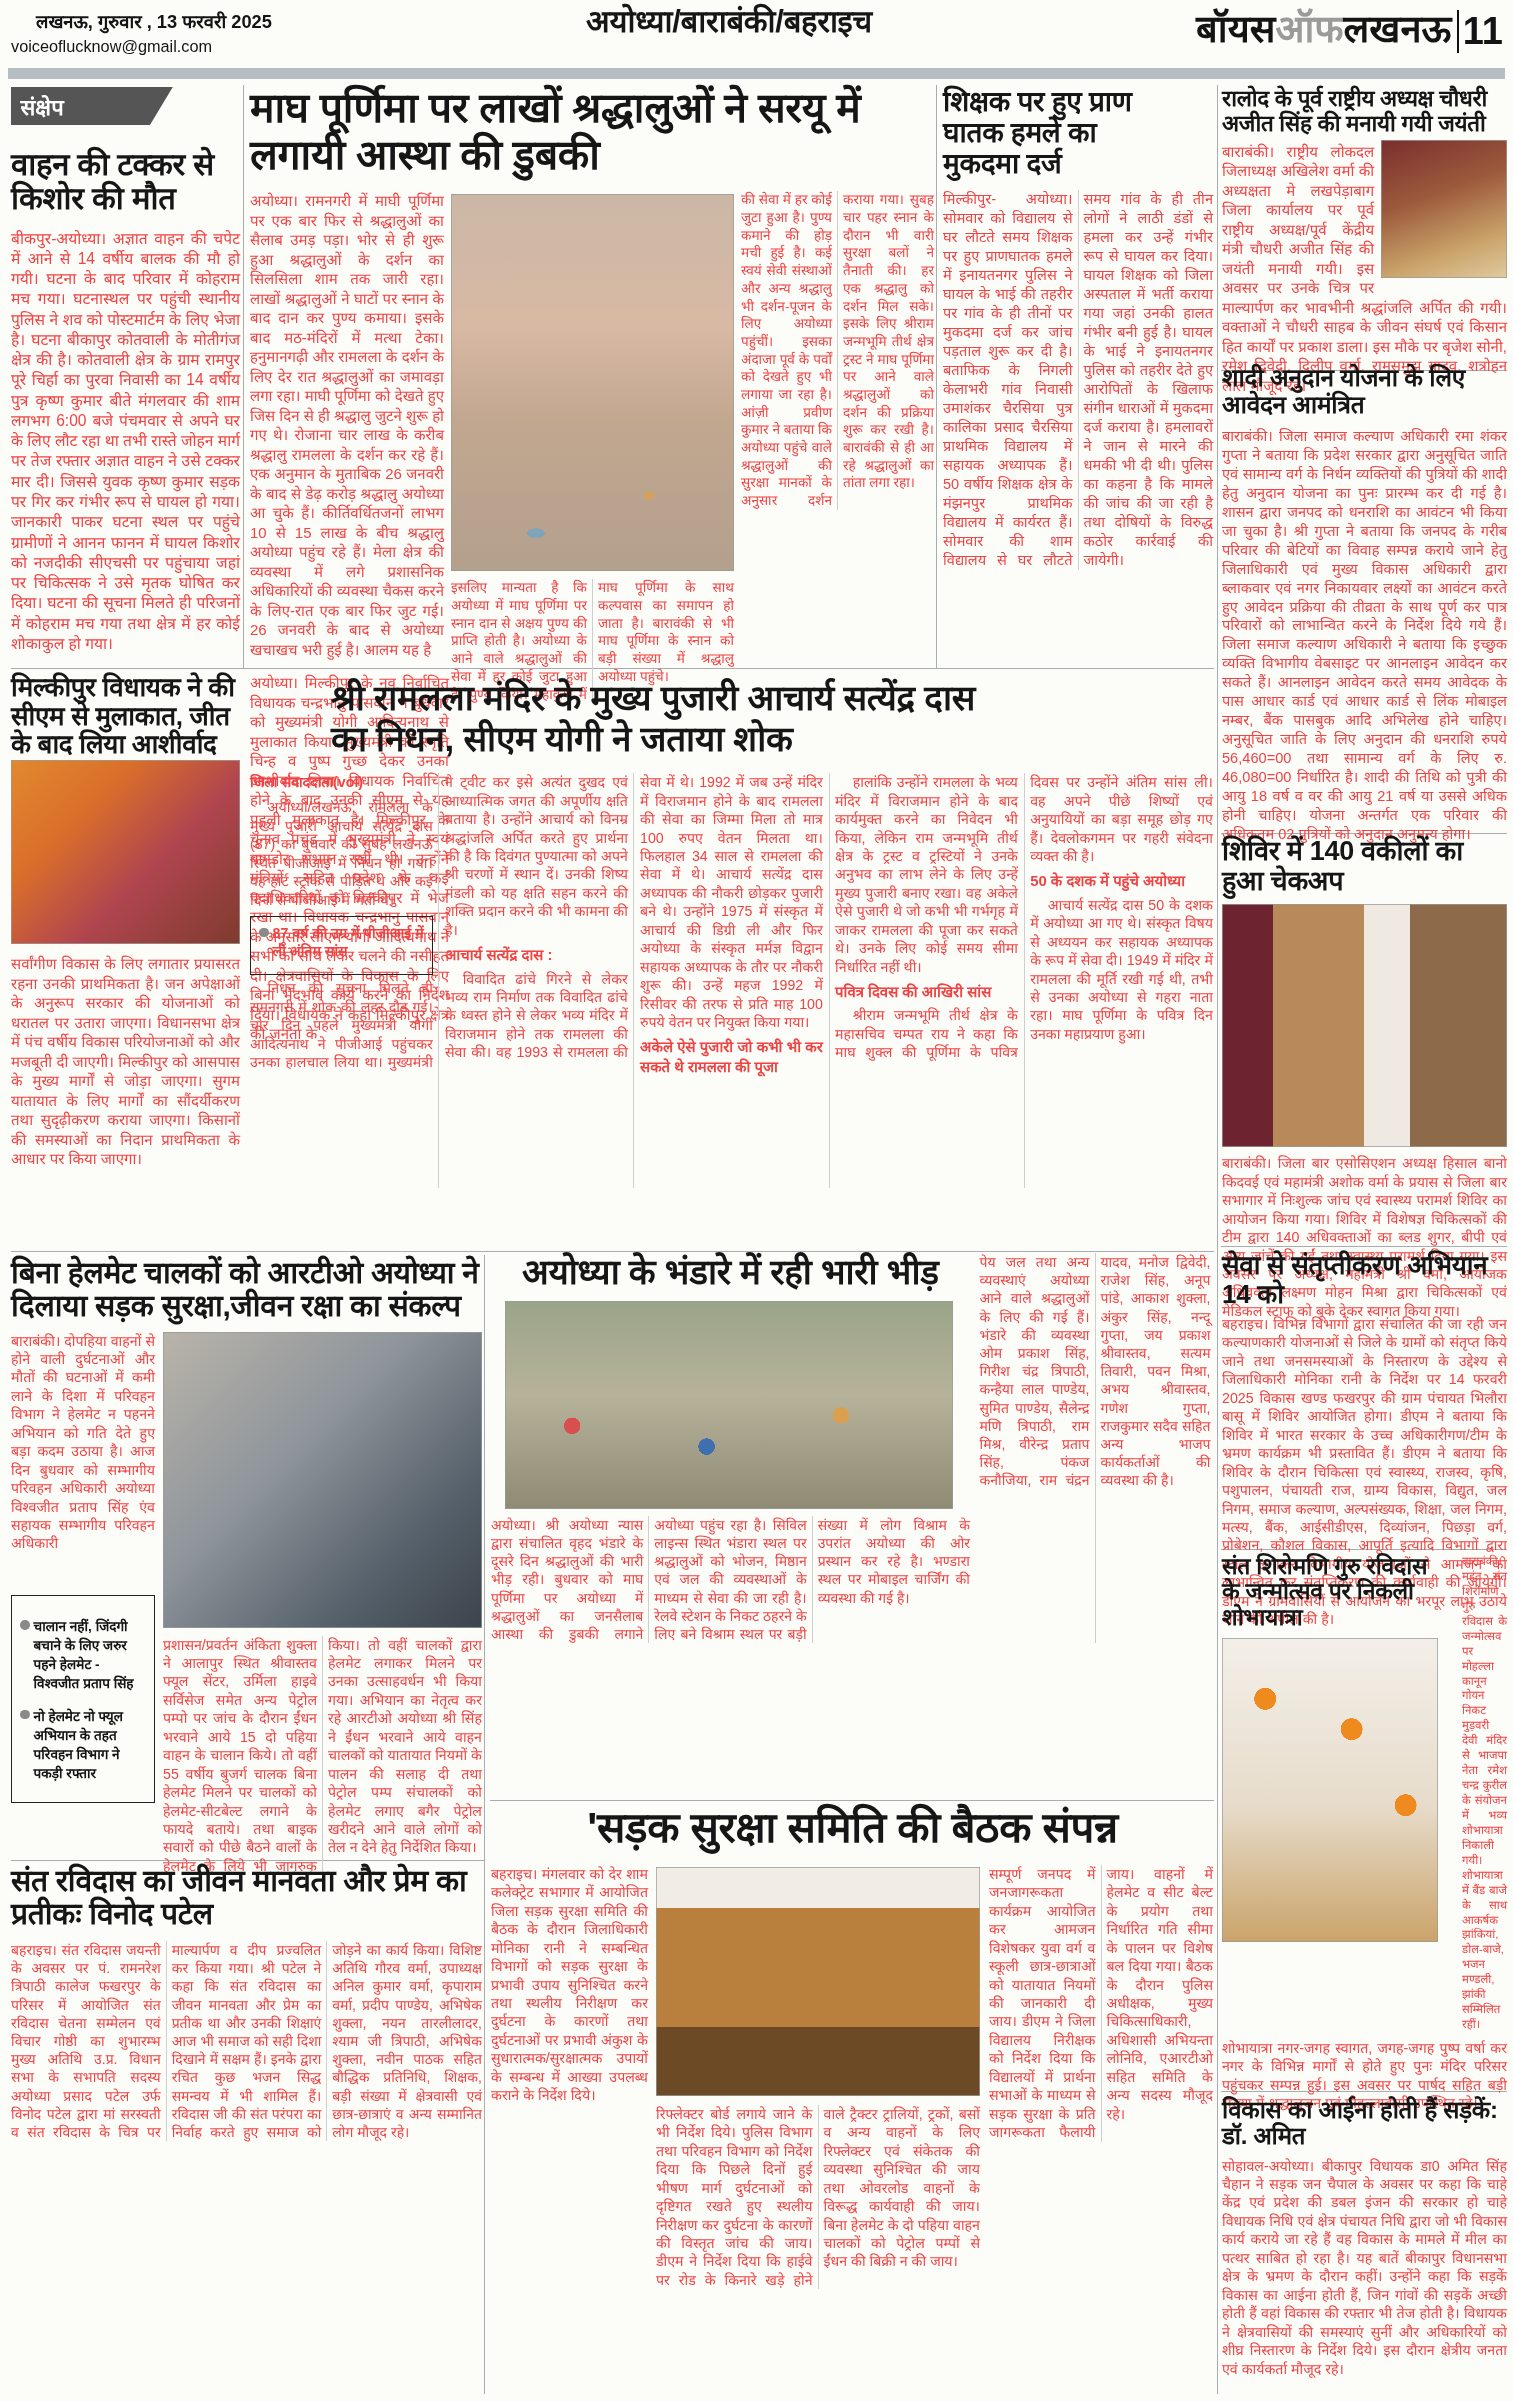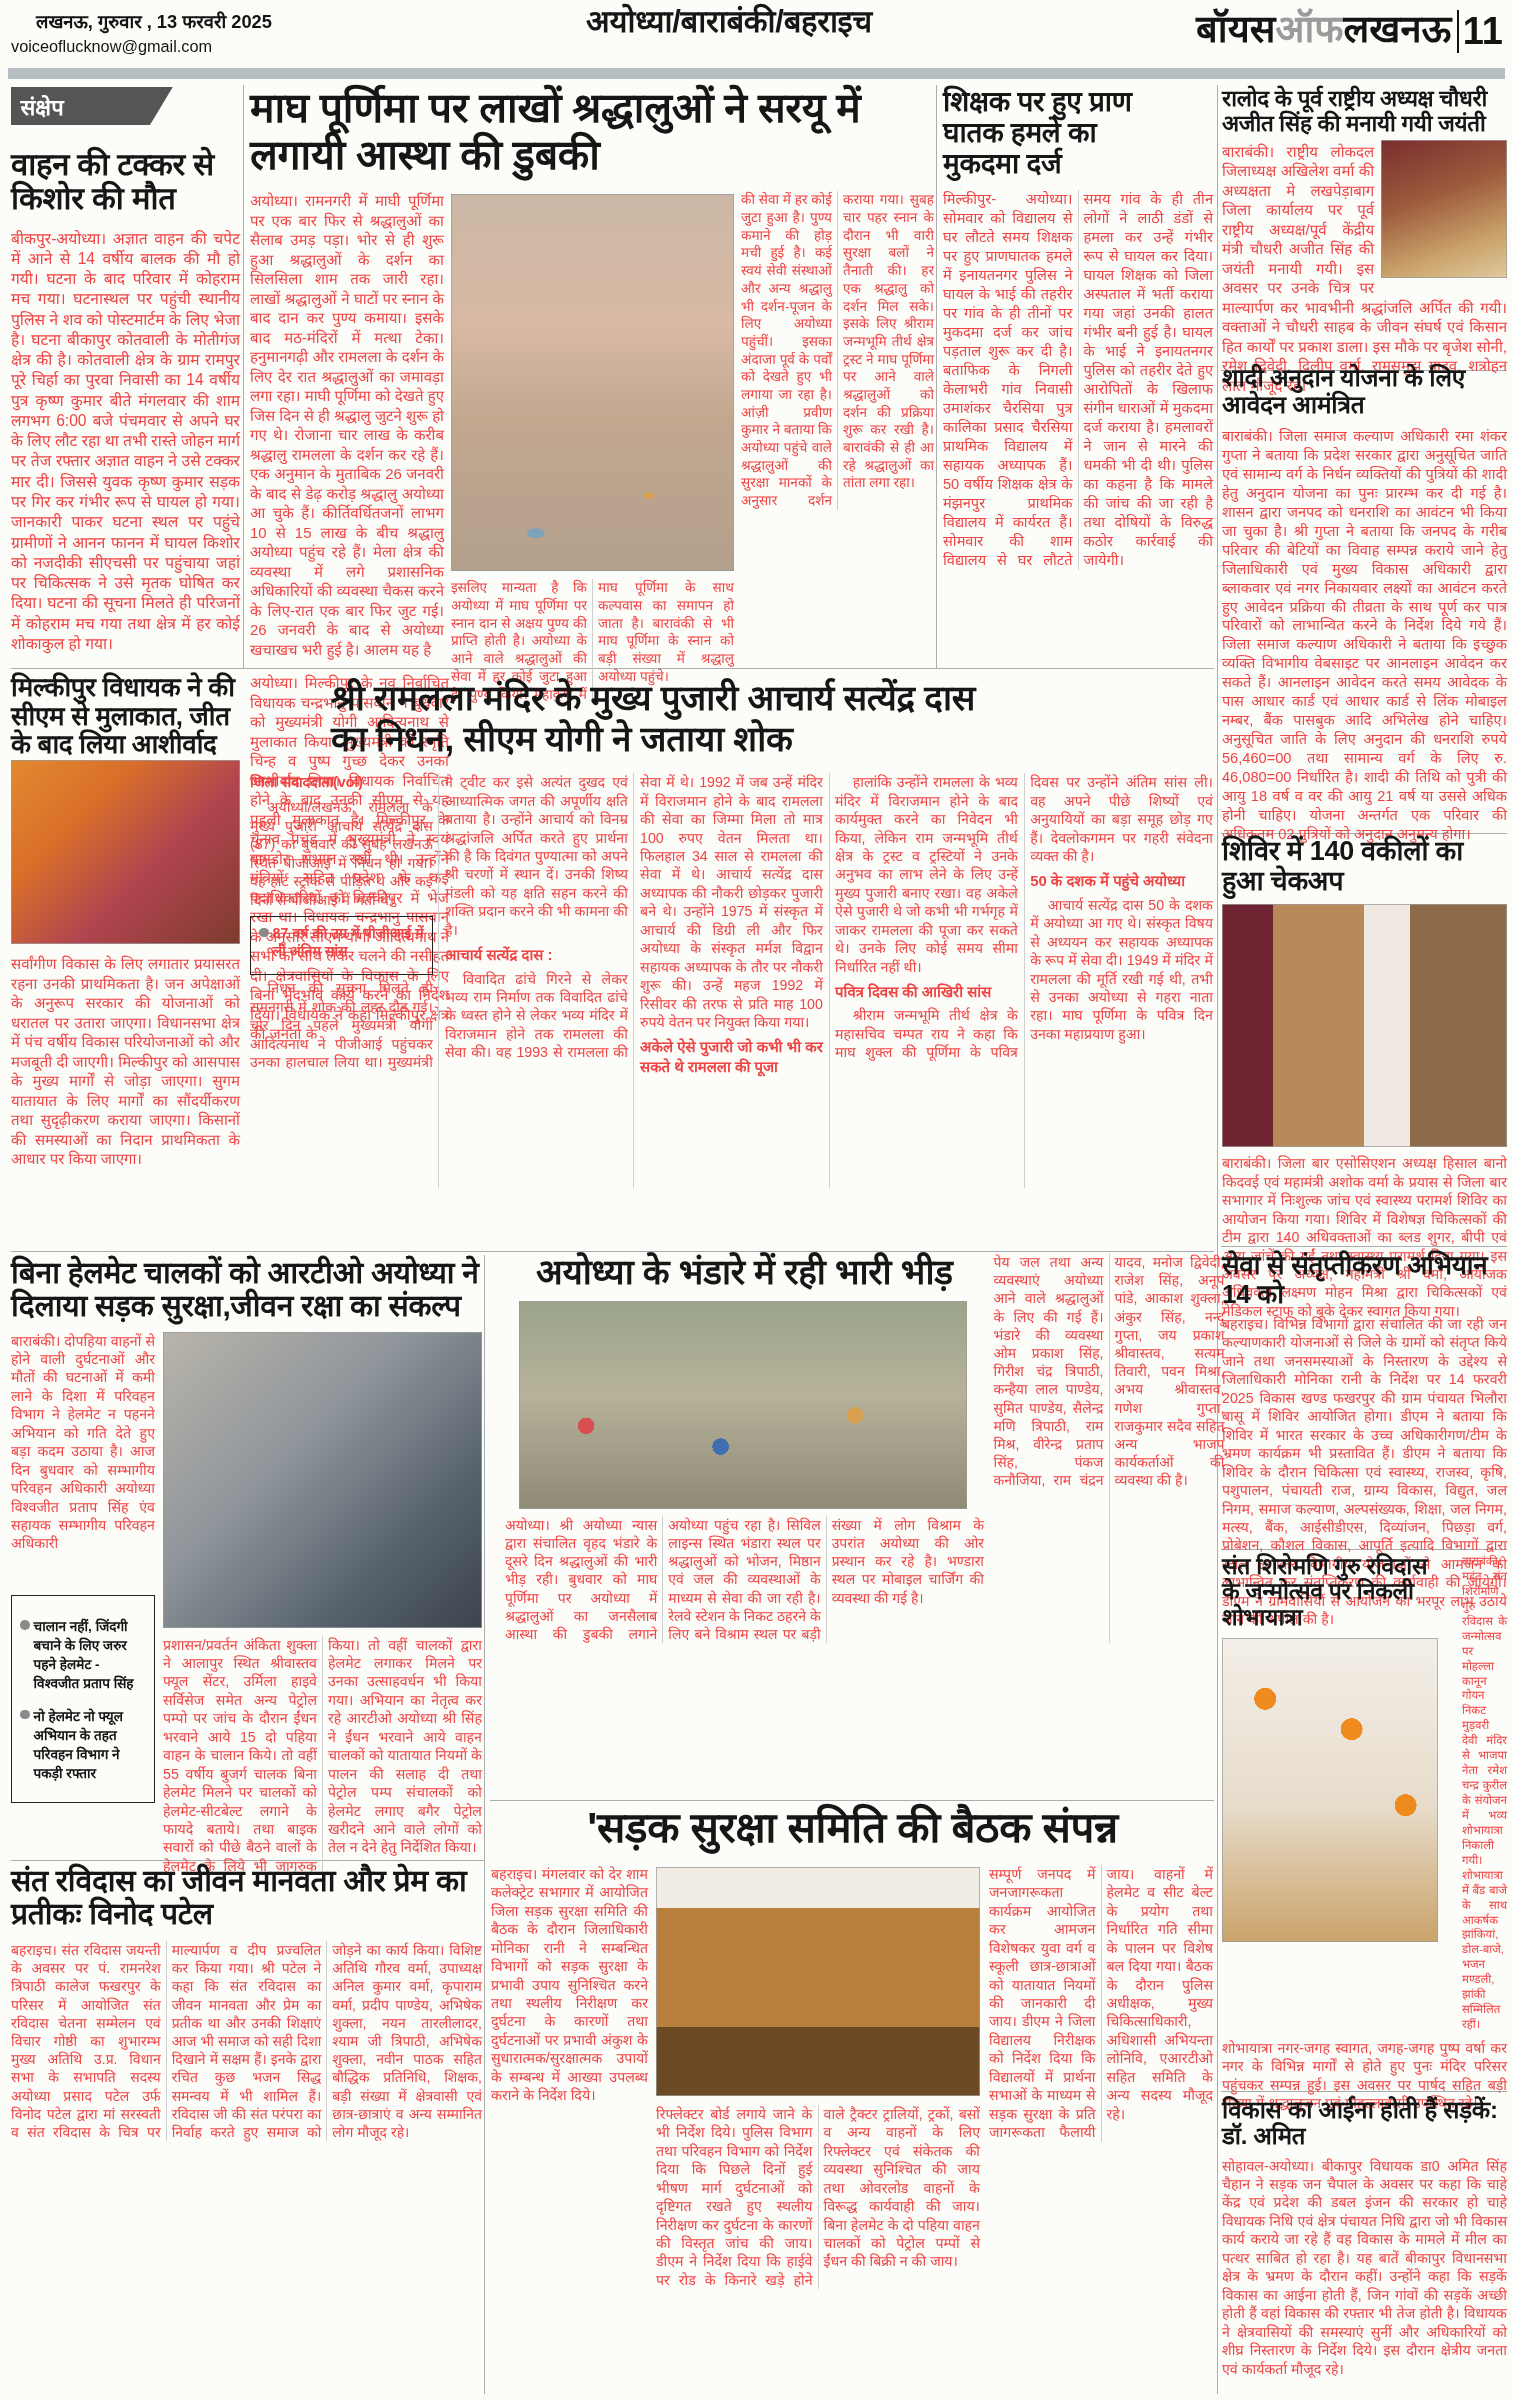--- a/index.html
+++ b/index.html
@@ -183,21 +183,21 @@
         <p>
             <span class="dot"></span>
           <span>नो हेलमेट नो फ्यूल अभियान के तहत परिवहन विभाग ने पकड़ी रफ्तार</span>
           </p>
       </div>
       <div class="photo ph-helmet abs" style="left:152px;top:0;width:319px;height:296px;"></div>
       <div class="bt cols2 abs" style="left:152px;top:304px;width:319px;font-size:14.2px;">प्रशासन/प्रवर्तन अंकिता शुक्ला ने आलापुर स्थित श्रीवास्तव फ्यूल सेंटर, उर्मिला हाइवे सर्विसेज समेत अन्य पेट्रोल पम्पो पर जांच के दौरान ईंधन भरवाने आये 15 दो पहिया वाहन के चालान किये। तो वहीं 55 वर्षीय बुजर्ग चालक बिना हेलमेट मिलने पर चालकों को हेलमेट-सीटबेल्ट लगाने के फायदे बताये। तथा बाइक सवारों को पीछे बैठने वालों के हेलमेट के लिये भी जागरुक किया। तो वहीं चालकों द्वारा हेलमेट लगाकर मिलने पर उनका उत्साहवर्धन भी किया गया। अभियान का नेतृत्व कर रहे आरटीओ अयोध्या श्री सिंह ने ईंधन भरवाने आये वाहन चालकों को यातायात नियमों के पालन की सलाह दी तथा पेट्रोल पम्प संचालकों को हेलमेट लगाए बगैर पेट्रोल खरीदने आने वाले लोगों को तेल न देने हेतु निर्देशित किया।</div>
     </div>
   </div>
 
-  <div class="abs" style="left:505px;top:1253px;width:723px;">
+  <div class="abs" style="left:491px;top:1253px;width:723px;">
     <div style="display:flex;gap:9.5px;">
       <div style="width:479px;">
         <div class="hl" style="font-size:35px;margin-left:31px;">अयोध्या के भंडारे में रही भारी भीड़</div>
         <div class="photo ph-crowd" style="width:448px;height:208px;margin:9.5px 0 6.8px 13.6px;"></div>
         <div class="bt cols3" style="font-size:14px;">अयोध्या। श्री अयोध्या न्यास द्वारा संचालित वृहद भंडारे के दूसरे दिन श्रद्धालुओं की भारी भीड़ रही। बुधवार को माघ पूर्णिमा पर अयोध्या में श्रद्धालुओं का जनसैलाब आस्था की डुबकी लगाने अयोध्या पहुंच रहा है। सिविल लाइन्स स्थित भंडारा स्थल पर श्रद्धालुओं को भोजन, मिष्ठान एवं जल की व्यवस्थाओं के माध्यम से सेवा की जा रही है। रेलवे स्टेशन के निकट ठहरने के लिए बने विश्राम स्थल पर बड़ी संख्या में लोग विश्राम के उपरांत अयोध्या की ओर प्रस्थान कर रहे है। भण्डारा स्थल पर मोबाइल चार्जिंग की व्यवस्था की गई है।</div>
       </div>
       <div class="bt cols2" style="width:231px;font-size:14px;">पेय जल तथा अन्य व्यवस्थाएं अयोध्या आने वाले श्रद्धालुओं के लिए की गई हैं। भंडारे की व्यवस्था ओम प्रकाश सिंह, गिरीश चंद्र त्रिपाठी, कन्हैया लाल पाण्डेय, सुमित पाण्डेय, सैलेन्द्र मणि त्रिपाठी, राम मिश्र, वीरेन्द्र प्रताप सिंह, पंकज कनौजिया, राम चंद्रन यादव, मनोज द्विवेदी, राजेश सिंह, अनूप पांडे, आकाश शुक्ला, अंकुर सिंह, नन्दू गुप्ता, जय प्रकाश श्रीवास्तव, सत्यम तिवारी, पवन मिश्रा, अभय श्रीवास्तव, गणेश गुप्ता, राजकुमार सदैव सहित अन्य भाजप कार्यकर्ताओं की व्यवस्था की है।</div>
     </div>
   </div>
 

